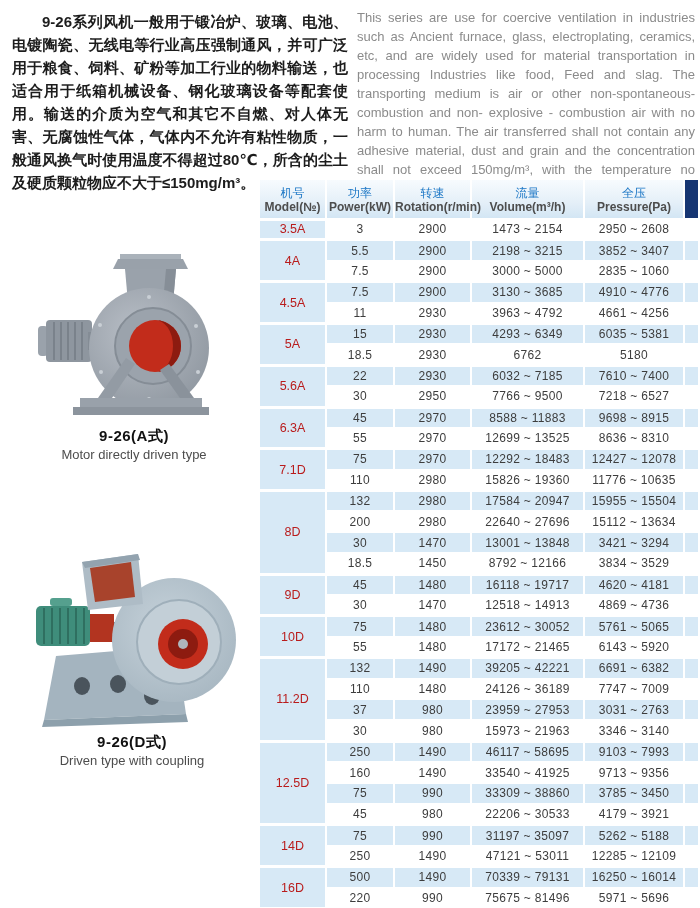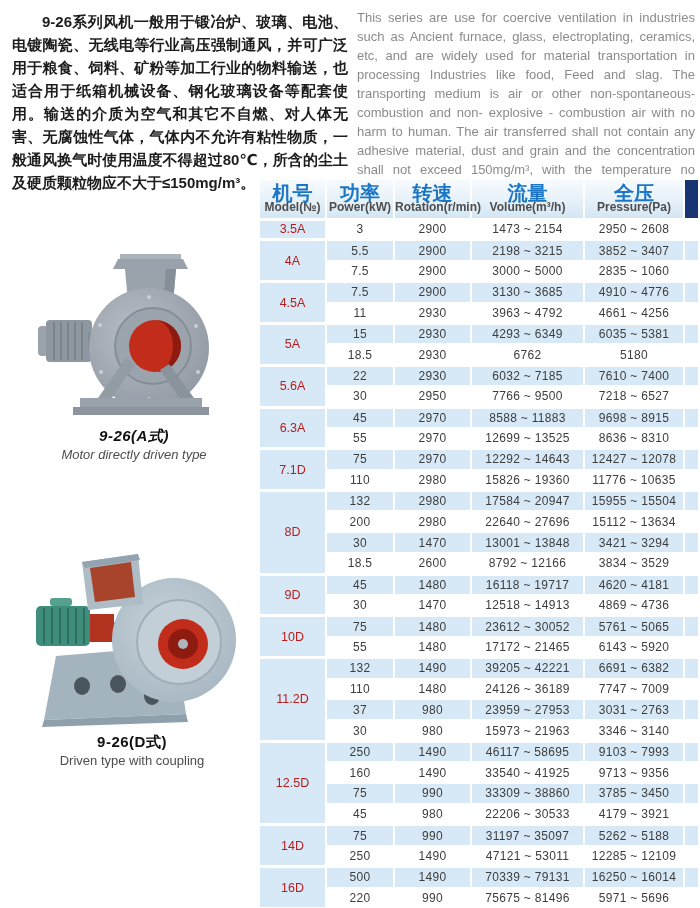--- a/index.html
+++ b/index.html
@@ -13,37 +13,37 @@
     position:absolute; left:12px; top:10px; width:336px;
     font-size:15px; font-weight:bold; color:#1c1c1c;
     line-height:23px; text-align:justify; text-indent:2em;
   }
   .intro-en {
     position:absolute; left:357px; top:8px; width:338px;
     font-size:13px; color:#8b8b8b; line-height:19px; text-align:justify;
   }
   
   .figure { position:absolute; text-align:center; }
-  .fig-a { left:28px; top:246px; width:212px;font-style:italic; }
+  .fig-a { left:28px; top:246px; width:212px; }
   .fig-d { left:24px; top:548px; width:216px; }
   .figure svg { display:block; margin:0 auto; }
   .fig-title { font-size:15px; font-weight:bold; color:#111; margin-top:3px; letter-spacing:0.5px; }
   .fig-sub { font-size:13px; color:#4d4d4d; margin-top:1px; }
   
   .table-wrap { position:absolute; left:258px; top:178px; width:440px; height:730px; }
   #spec-table {
     width:100%; height:100%; border-collapse:collapse; table-layout:fixed;
   }
   #spec-table th, #spec-table td { border:2px solid #fff; padding:0; text-align:center; vertical-align:middle; }
   #spec-table thead tr { height:40px; }
   #spec-table thead th {
     background:linear-gradient(180deg,#f7fbfe 0%, #e4eff8 60%, #d3e6f4 100%);
   }
   #spec-table thead th.navy { background:#163572; }
-  .hzh { font-size:20px; font-weight:bold; color:#1b76c5; line-height:16px; }
+  .hzh { font-size:12px; font-weight:normal; color:#1b76c5; line-height:16px; }
   .hen { font-size:12px; color:#4d4d4d; line-height:12px; }
   #spec-table tbody tr { height:20.9px; }
   #spec-table td.model { background:#d7e9f6; font-size:12.5px; color:#b91c1c; }
   #spec-table td.val { font-size:12px; color:#3d3d3d; letter-spacing:0.3px; }
   #spec-table td.white { background:#ffffff; }
   #spec-table td.blue { background:#d7e9f6; }
   #spec-table tr.group-start td { border-top:3px solid #fff; }
 </style>
 </head>
 <body>
@@ -258,21 +258,21 @@
             <td class="val white">55</td>
             <td class="val white">2970</td>
             <td class="val white">12699 ~ 13525</td>
             <td class="val white">8636 ~ 8310</td>
             <td class="strip white"></td>
           </tr>
           <tr class="group-start">
             <td class="model" rowspan="2">7.1D</td>
             <td class="val blue">75</td>
             <td class="val blue">2970</td>
-            <td class="val blue">12292 ~ 14643</td>
+            <td class="val blue">12292 ~ 18483</td>
             <td class="val blue">12427 ~ 12078</td>
             <td class="strip blue"></td>
           </tr>
           <tr>
             <td class="val white">110</td>
             <td class="val white">2980</td>
             <td class="val white">15826 ~ 19360</td>
             <td class="val white">11776 ~ 10635</td>
             <td class="strip white"></td>
           </tr>
@@ -293,21 +293,21 @@
           </tr>
           <tr>
             <td class="val blue">30</td>
             <td class="val blue">1470</td>
             <td class="val blue">13001 ~ 13848</td>
             <td class="val blue">3421 ~ 3294</td>
             <td class="strip blue"></td>
           </tr>
           <tr>
             <td class="val white">18.5</td>
-            <td class="val white">2600</td>
+            <td class="val white">1450</td>
             <td class="val white">8792 ~ 12166</td>
             <td class="val white">3834 ~ 3529</td>
             <td class="strip white"></td>
           </tr>
           <tr class="group-start">
             <td class="model" rowspan="2">9D</td>
             <td class="val blue">45</td>
             <td class="val blue">1480</td>
             <td class="val blue">16118 ~ 19717</td>
             <td class="val blue">4620 ~ 4181</td>

